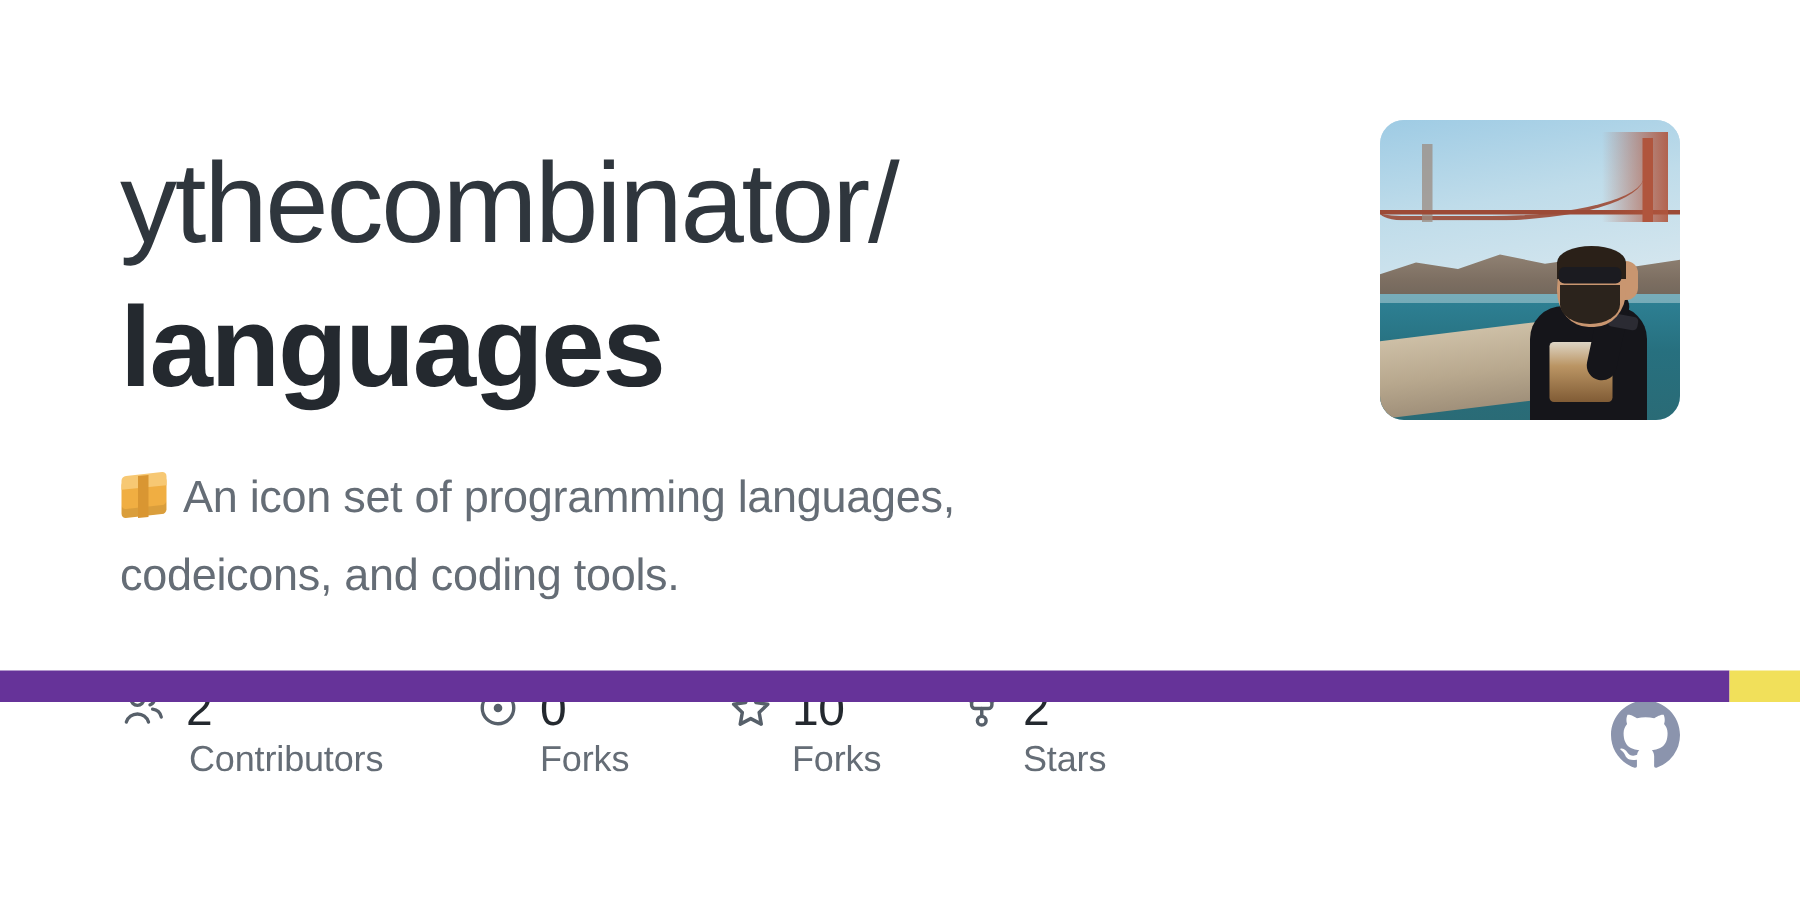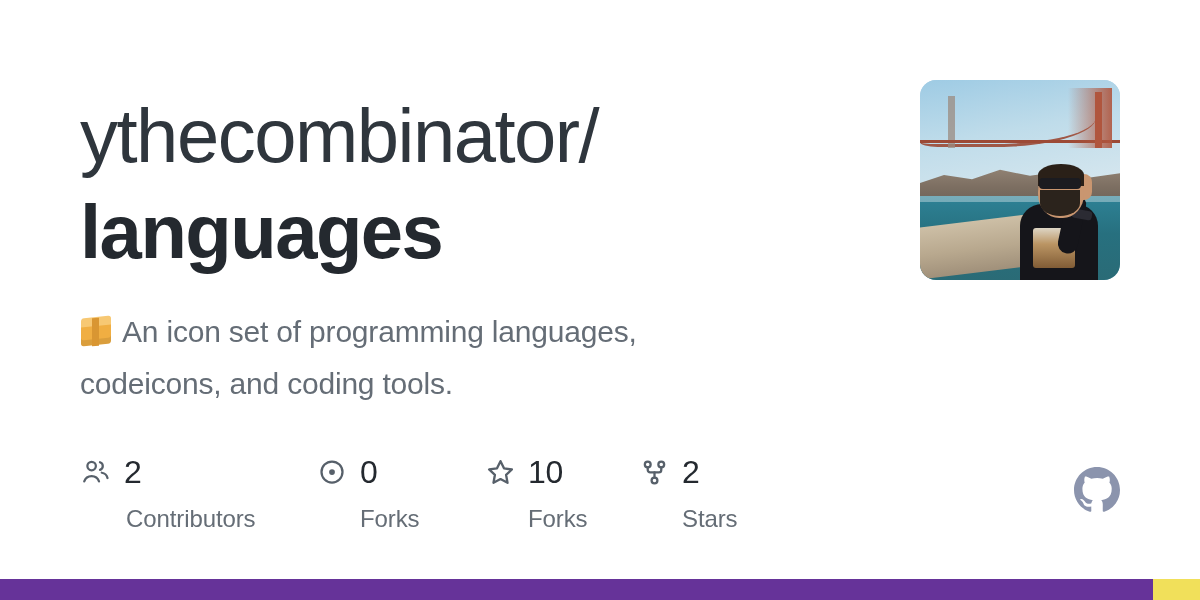--- a/index.html
+++ b/index.html
@@ -11,21 +11,21 @@
     width: 1200px;
     height: 600px;
     overflow: hidden;
     font-family: "Liberation Sans", "DejaVu Sans", sans-serif;
     -webkit-font-smoothing: antialiased;
   }
 
   .card {
     position: relative;
     width: 1200px;
-    height: 600px;
+    height: 468px;
     background: #ffffff;
     box-sizing: border-box;
   }
 
   
   .repo-title {
     position: absolute;
     left: 80px;
     top: 88px;
     width: 800px;
@@ -124,21 +124,21 @@
     flex: 0 0 auto;
   }
   .stat-value {
     font-size: 32px;
     line-height: 32px;
     color: #24292f;
     font-weight: 400;
     letter-spacing: -0.3px;
   }
   .stat-label {
-    margin-top: 14px;
+    margin-top: 2px;
     font-size: 24px;
     line-height: 26px;
     color: #656d76;
     font-weight: 400;
     letter-spacing: -0.1px;
     padding-left: 46px;
   }
   .stat-0 { left: 0px; }
   .stat-1 { left: 236px; }
   .stat-2 { left: 404px; }

